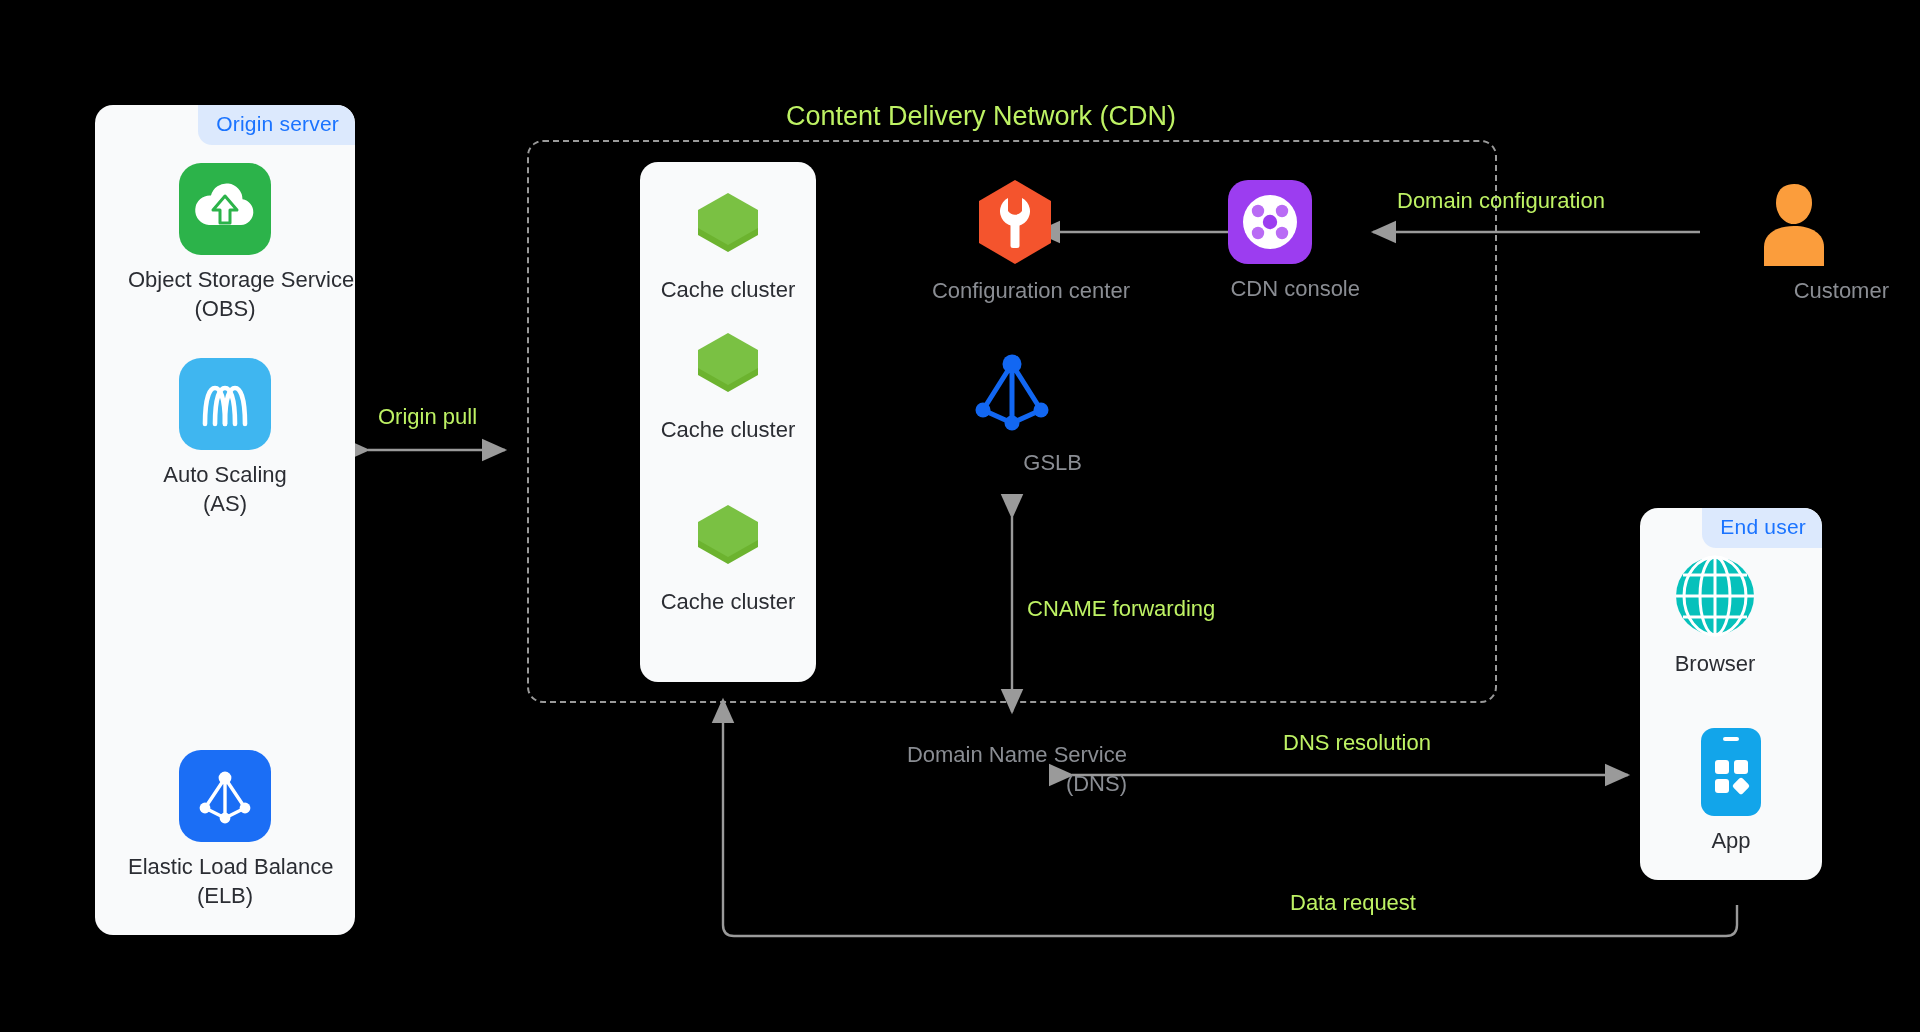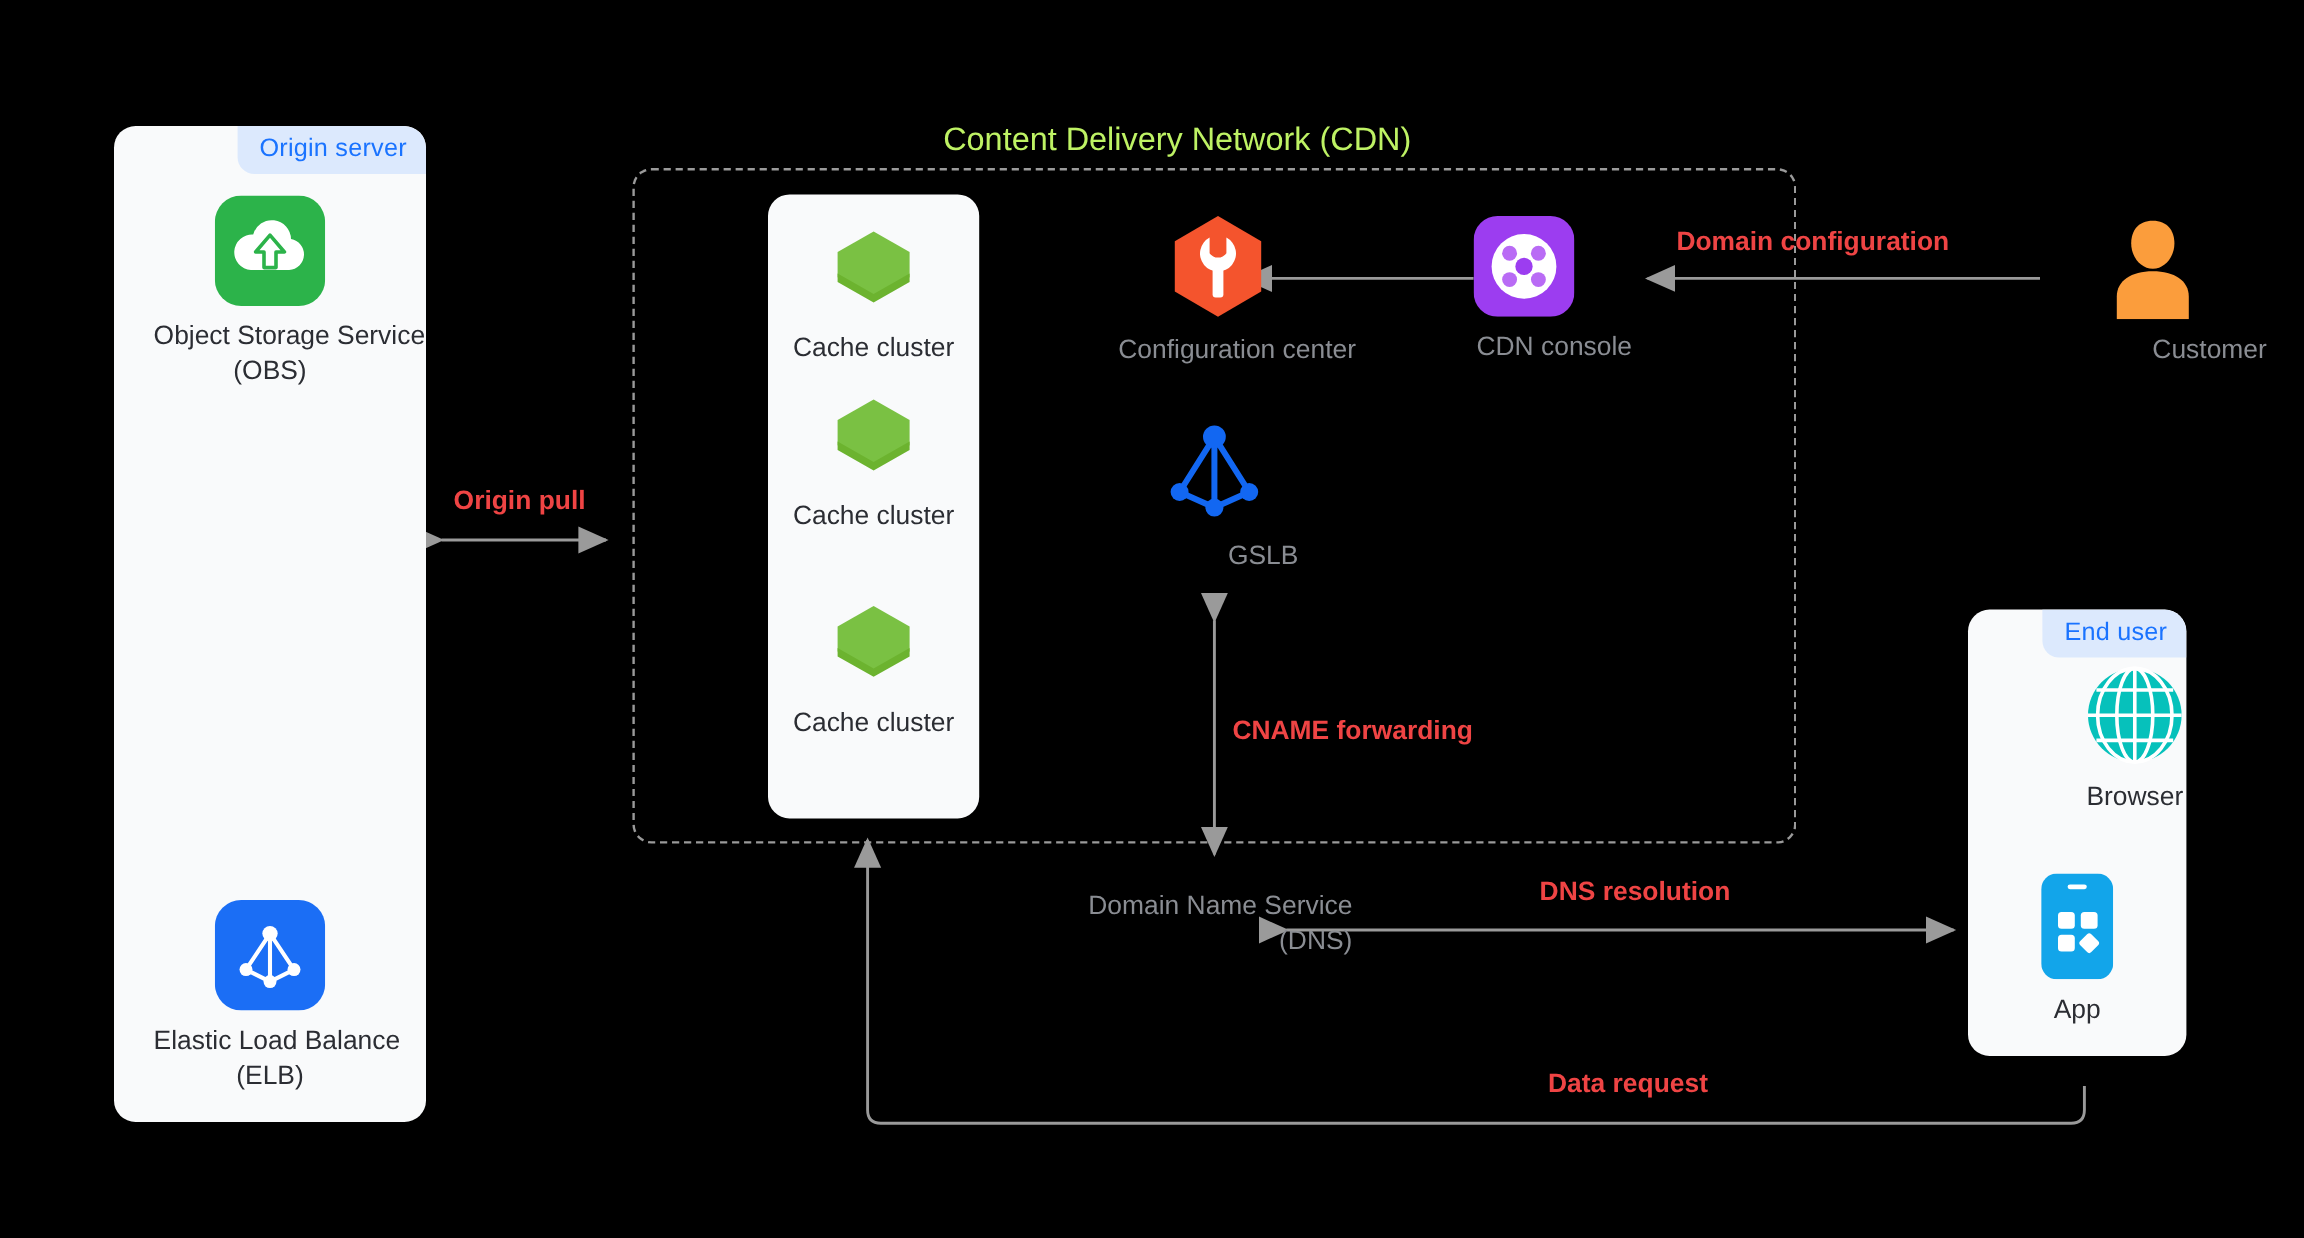--- a/index.html
+++ b/index.html
@@ -55,23 +55,22 @@
     position: absolute;
     font-size: 27px;
     color: #bef264;
     white-space: nowrap;
   }
 
   
   .edge-label {
     position: absolute;
     font-size: 22px;
-    color: #ef4444;
-    white-space: nowrap;
-    font-weight: bold;
+    color: #bef264;
+    white-space: nowrap;
   }
 
   svg.wires { position: absolute; left: 0; top: 0; width: 1920px; height: 1032px; pointer-events: none; }
 </style>
 </head>
 <body>
 
 <div id="stage">
 
   <svg class="wires" viewBox="0 0 1920 1032">
@@ -111,20 +110,36 @@
         <path d="M30 62 h32 a13 13 0 0 0 1.5 -25.8 A16 16 0 0 0 32 32.5 A12.6 12.6 0 0 0 30 62 Z" fill="#ffffff"></path>
         <path d="M46 33 L58 47 h-7 v13 h-10 V47 h-7 Z" fill="#ffffff" stroke="#2cb34a" stroke-width="3" stroke-linejoin="round"></path>
       </svg>
     </div>
     <div class="caption">
       <span>Object Storage Service</span>
       <span class="sub">(OBS)</span>
     </div>
   </div>
 
+  <div class="node" style="left:128px; top:358px; width:194px;">
+    <div class="iconbox" style="width:92px;height:92px;">
+      <svg width="92" height="92" viewBox="0 0 92 92">
+        <rect x="0" y="0" width="92" height="92" rx="22" fill="#3fb6f0"></rect>
+        <g fill="none" stroke="#ffffff" stroke-width="4.6" stroke-linecap="round">
+          <path d="M26 66 C26 36 32 30 36 30 C40 30 46 36 46 66"></path>
+          <path d="M36 66 C36 36 42 30 46 30 C50 30 56 36 56 66"></path>
+          <path d="M46 66 C46 36 52 30 56 30 C60 30 66 36 66 66"></path>
+        </g>
+      </svg>
+    </div>
+    <div class="caption">
+      <span>Auto Scaling</span>
+      <span class="sub">(AS)</span>
+    </div>
+  </div>
 
 
   <div class="node" style="left:128px; top:750px; width:194px;">
     <div class="iconbox" style="width:92px;height:92px;">
       <svg width="92" height="92" viewBox="0 0 92 92">
         <rect x="0" y="0" width="92" height="92" rx="22" fill="#1b6ef5"></rect>
         <g stroke="#ffffff" stroke-width="3.4" fill="none" stroke-linejoin="round">
           <path d="M46 28 L26 58 L46 68 L66 58 Z"></path>
           <path d="M46 28 L46 68"></path>
         </g>
@@ -228,21 +243,21 @@
     <div class="caption dim">
       <span>Domain Name Service</span>
       <span class="sub">(DNS)</span>
     </div>
   </div>
 
   <div class="panel" style="left:1640px; top:508px; width:182px; height:372px;">
     <div class="panel-badge">End user</div>
   </div>
 
-  <div class="node" style="left:1696px; top:553px; width:166px;">
+  <div class="node" style="left:1632px; top:553px; width:166px;">
     <div class="iconbox" style="width:86px;height:86px;">
       <svg width="86" height="86" viewBox="0 0 86 86">
         <circle cx="43" cy="43" r="39" fill="#06c1bb"></circle>
         <g stroke="#ffffff" stroke-width="3" fill="none">
           <ellipse cx="43" cy="43" rx="15" ry="39"></ellipse>
           <ellipse cx="43" cy="43" rx="31" ry="39"></ellipse>
           <line x1="4" y1="43" x2="82" y2="43"></line>
           <line x1="11" y1="22" x2="75" y2="22"></line>
           <line x1="11" y1="64" x2="75" y2="64"></line>
           <line x1="43" y1="4" x2="43" y2="82"></line>

